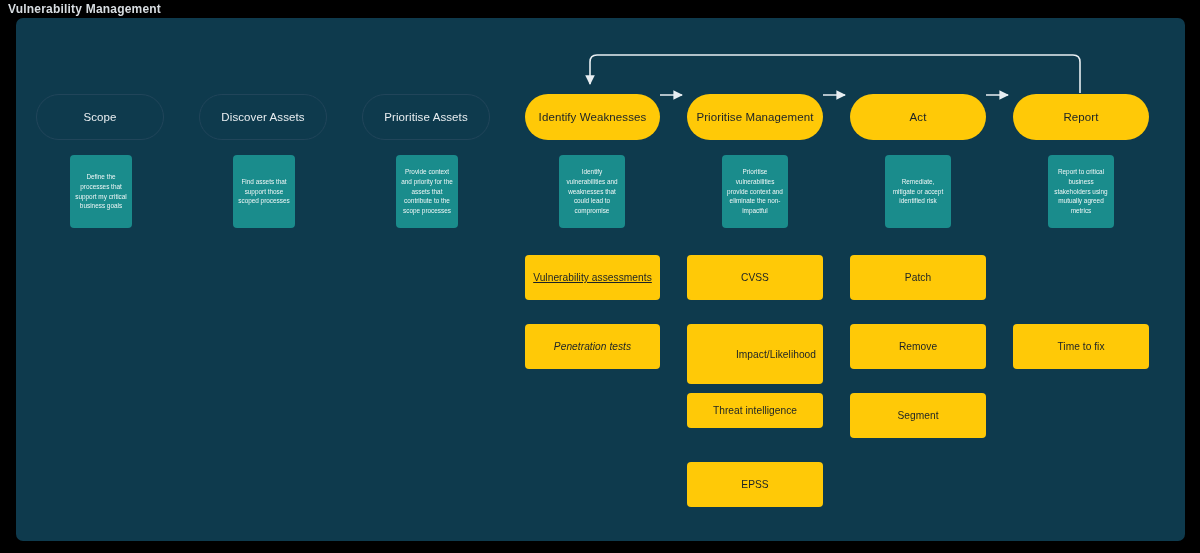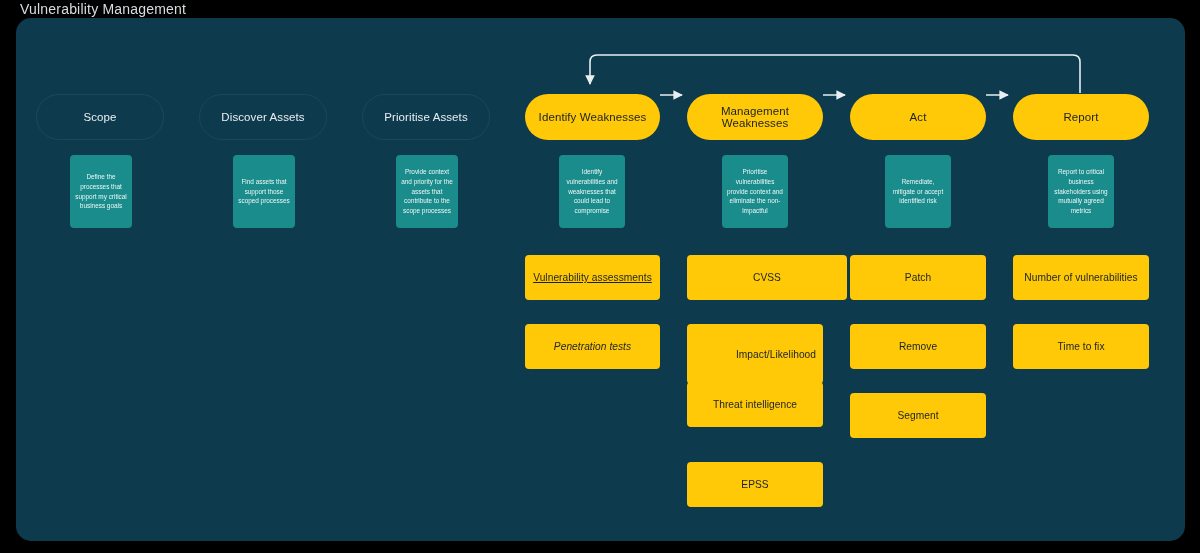--- a/index.html
+++ b/index.html
@@ -12,32 +12,33 @@
   }
   #root { position: relative; width: 1200px; height: 553px; }
 
   .title-bar {
     position: absolute; left: 0; top: 0;
     width: 1200px; height: 18px;
     display: flex; align-items: center;
   }
   .title-bar .title-text {
     color: #d8dde1;
-    font-size: 14px;
+    font-size: 12px;
     letter-spacing: 0.2px;
-    padding-left: 20px;
+    padding-left: 8px;
     white-space: nowrap;
+    font-weight: bold;
   }
 
   .canvas {
     position: absolute;
     left: 16px; top: 18px;
     width: 1169px; height: 523px;
     background: #0e3a4d;
-    border-radius: 15px;
+    border-radius: 7px;
     overflow: hidden;
   }
 
   .svg-layer {
     position: absolute; left: 0; top: 0;
     width: 1169px; height: 523px;
     pointer-events: none;
   }
 
   
@@ -141,32 +142,32 @@
       <span>Identify vulnerabilities and weaknesses that could lead to compromise</span>
     </div>
     <div class="node card-yellow" style="left:509px; top:237px; width:135px; height:45px;text-decoration:underline;">
       <span>Vulnerability assessments</span>
     </div>
     <div class="node card-yellow" style="left:509px; top:306px; width:135px; height:45px;font-style:italic;">
       <span>Penetration tests</span>
     </div>
 
     <div class="node pill-solid" style="left:671px; top:76px; width:136px; height:46px;">
-      <span>Management Weaknesses</span>
+      <span>Prioritise Management</span>
     </div>
     <div class="node card-teal" style="left:706px; top:137px; width:66px; height:73px;">
       <span>Prioritise vulnerabilities provide context and eliminate the non-impactful</span>
     </div>
-    <div class="node card-yellow" style="left:671px; top:237px; width:160px; height:45px;">
+    <div class="node card-yellow" style="left:671px; top:237px; width:136px; height:45px;">
       <span>CVSS</span>
     </div>
     <div class="node card-yellow" style="left:671px; top:306px; width:136px; height:60px;padding-left:48px;">
       <span>Impact/Likelihood</span>
     </div>
-    <div class="node card-yellow" style="left:671px; top:364px; width:136px; height:45px;">
+    <div class="node card-yellow" style="left:671px; top:375px; width:136px; height:35px;">
       <span>Threat intelligence</span>
     </div>
     <div class="node card-yellow" style="left:671px; top:444px; width:136px; height:45px;">
       <span>EPSS</span>
     </div>
 
     <div class="node pill-solid" style="left:834px; top:76px; width:136px; height:46px;">
       <span>Act</span>
     </div>
     <div class="node card-teal" style="left:869px; top:137px; width:66px; height:73px;">
@@ -181,21 +182,18 @@
     <div class="node card-yellow" style="left:834px; top:375px; width:136px; height:45px;">
       <span>Segment</span>
     </div>
 
     <div class="node pill-solid" style="left:997px; top:76px; width:136px; height:46px;">
       <span>Report</span>
     </div>
     <div class="node card-teal" style="left:1032px; top:137px; width:66px; height:73px;">
       <span>Report to critical business stakeholders using mutually agreed metrics</span>
     </div>
-    <div class="node card-yellow" style="left:997px; top:237px; width:136px; height:45px;">
-      <span>Number of vulnerabilities</span>
-    </div>
     <div class="node card-yellow" style="left:997px; top:306px; width:136px; height:45px;">
       <span>Time to fix</span>
     </div>
 
   </div>
 </div>
 
 </body></html>

